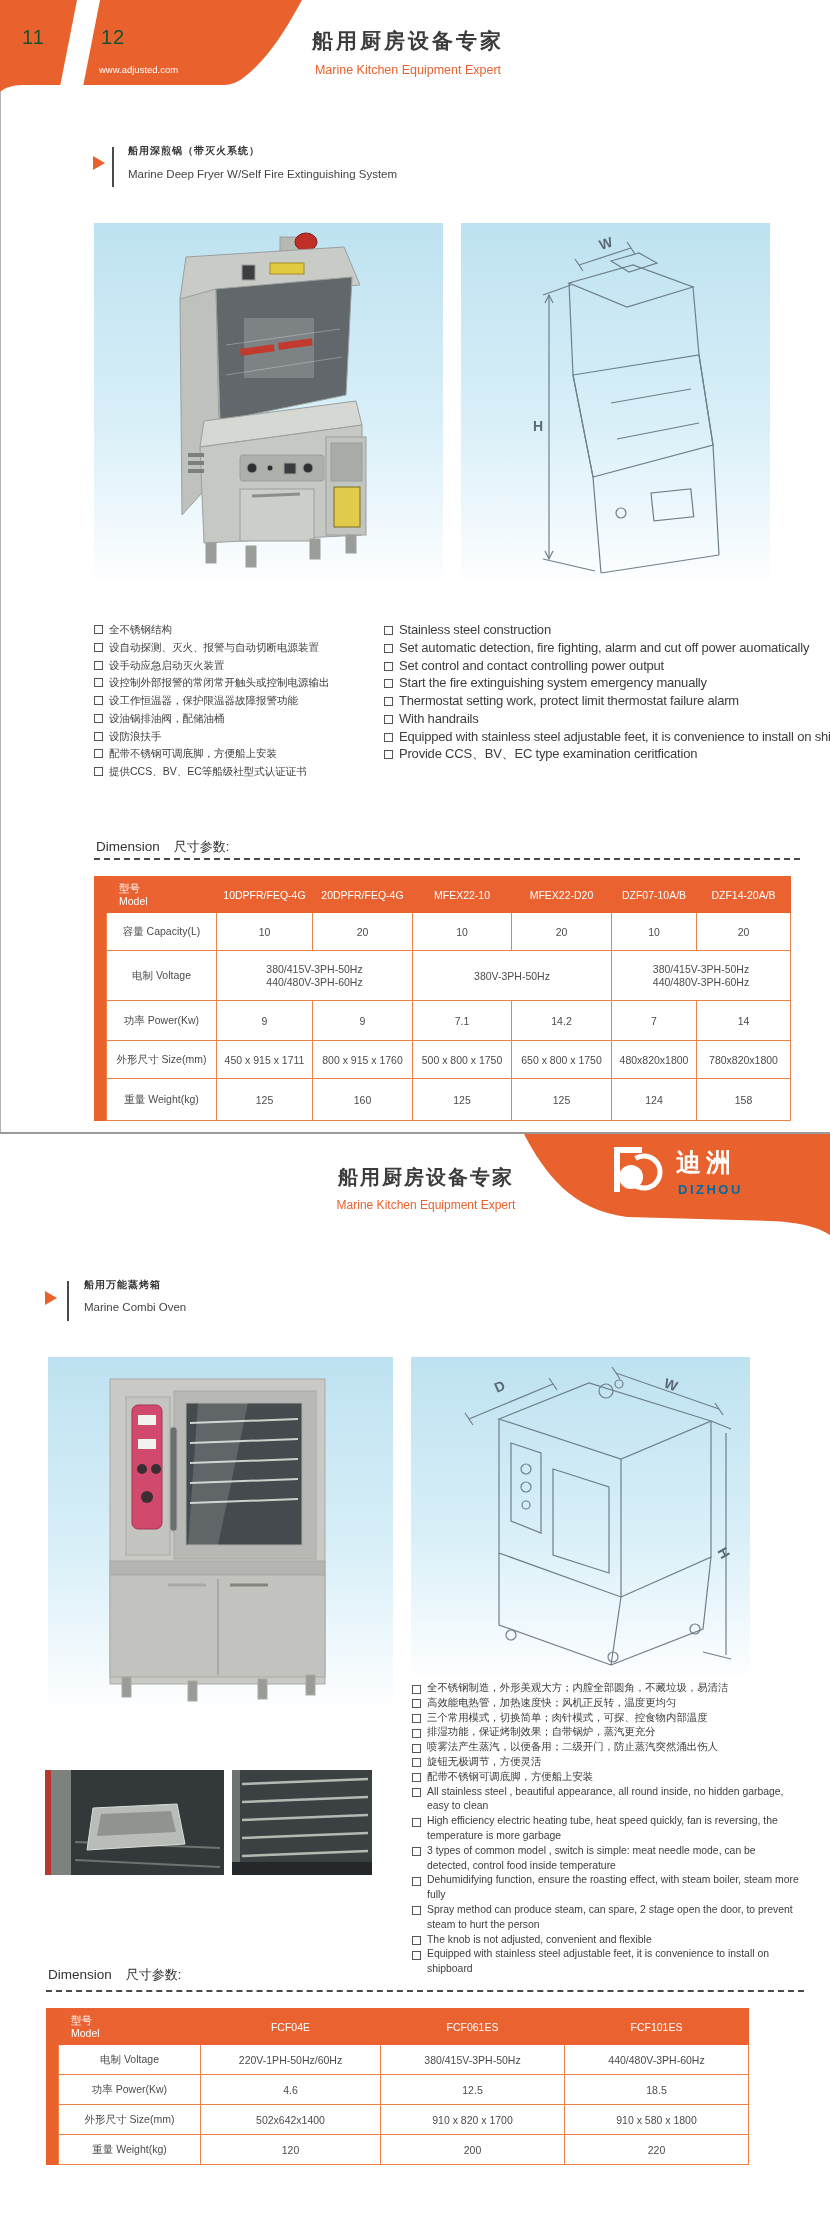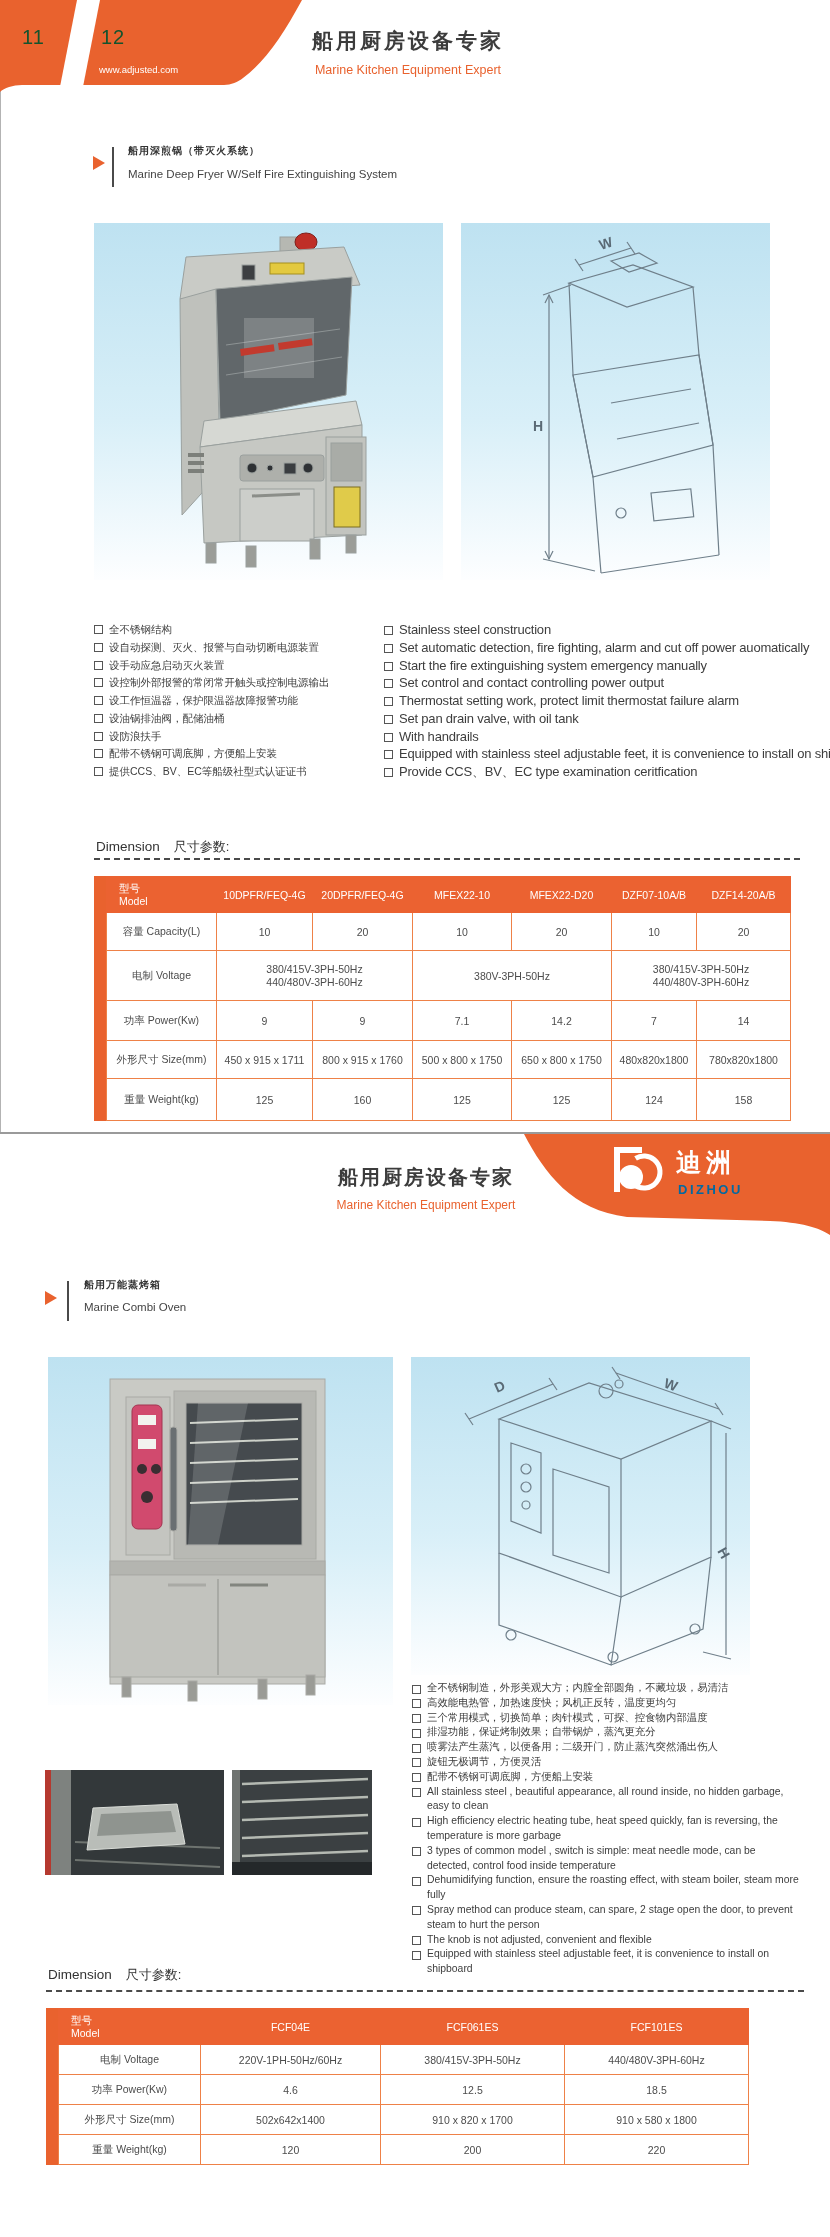--- a/index.html
+++ b/index.html
@@ -148,24 +148,23 @@
   <div class="feat-row"><span class="cbx"></span><span>设控制外部报警的常闭常开触头或控制电源输出</span></div>
   <div class="feat-row"><span class="cbx"></span><span>设工作恒温器，保护限温器故障报警功能</span></div>
   <div class="feat-row"><span class="cbx"></span><span>设油锅排油阀，配储油桶</span></div>
   <div class="feat-row"><span class="cbx"></span><span>设防浪扶手</span></div>
   <div class="feat-row"><span class="cbx"></span><span>配带不锈钢可调底脚，方便船上安装</span></div>
   <div class="feat-row"><span class="cbx"></span><span>提供CCS、BV、EC等船级社型式认证证书</span></div>
 </div>
 <div class="abs feat-col" style="left:384px;top:621px;width:446px;font-size:13px;letter-spacing:-0.2px;">
   <div class="feat-row"><span class="cbx"></span><span>Stainless steel construction</span></div>
   <div class="feat-row"><span class="cbx"></span><span>Set automatic detection, fire fighting, alarm and cut off power auomatically</span></div>
+  <div class="feat-row"><span class="cbx"></span><span>Set control and contact controlling power output</span></div>
   <div class="feat-row"><span class="cbx"></span><span>Start the fire extinguishing system emergency manually</span></div>
-  <div class="feat-row"><span class="cbx"></span><span>Set control and contact controlling power output</span></div>
   <div class="feat-row"><span class="cbx"></span><span>Thermostat setting work, protect limit thermostat failure alarm</span></div>
-  <div class="feat-row"><span class="cbx"></span><span>Set pan drain valve, with oil tank</span></div>
   <div class="feat-row"><span class="cbx"></span><span>With handrails</span></div>
   <div class="feat-row"><span class="cbx"></span><span>Equipped with stainless steel adjustable feet, it is convenience to install on shipboard</span></div>
   <div class="feat-row"><span class="cbx"></span><span>Provide CCS、BV、EC type examination ceritfication</span></div>
 </div>
 
 <div class="abs dim-h" style="left:96px;top:838px;">
   <span>Dimension</span><span class="cn">尺寸参数:</span>
 </div>
 <div class="abs dashed" style="left:94px;top:858px;width:706px;"></div>
 

